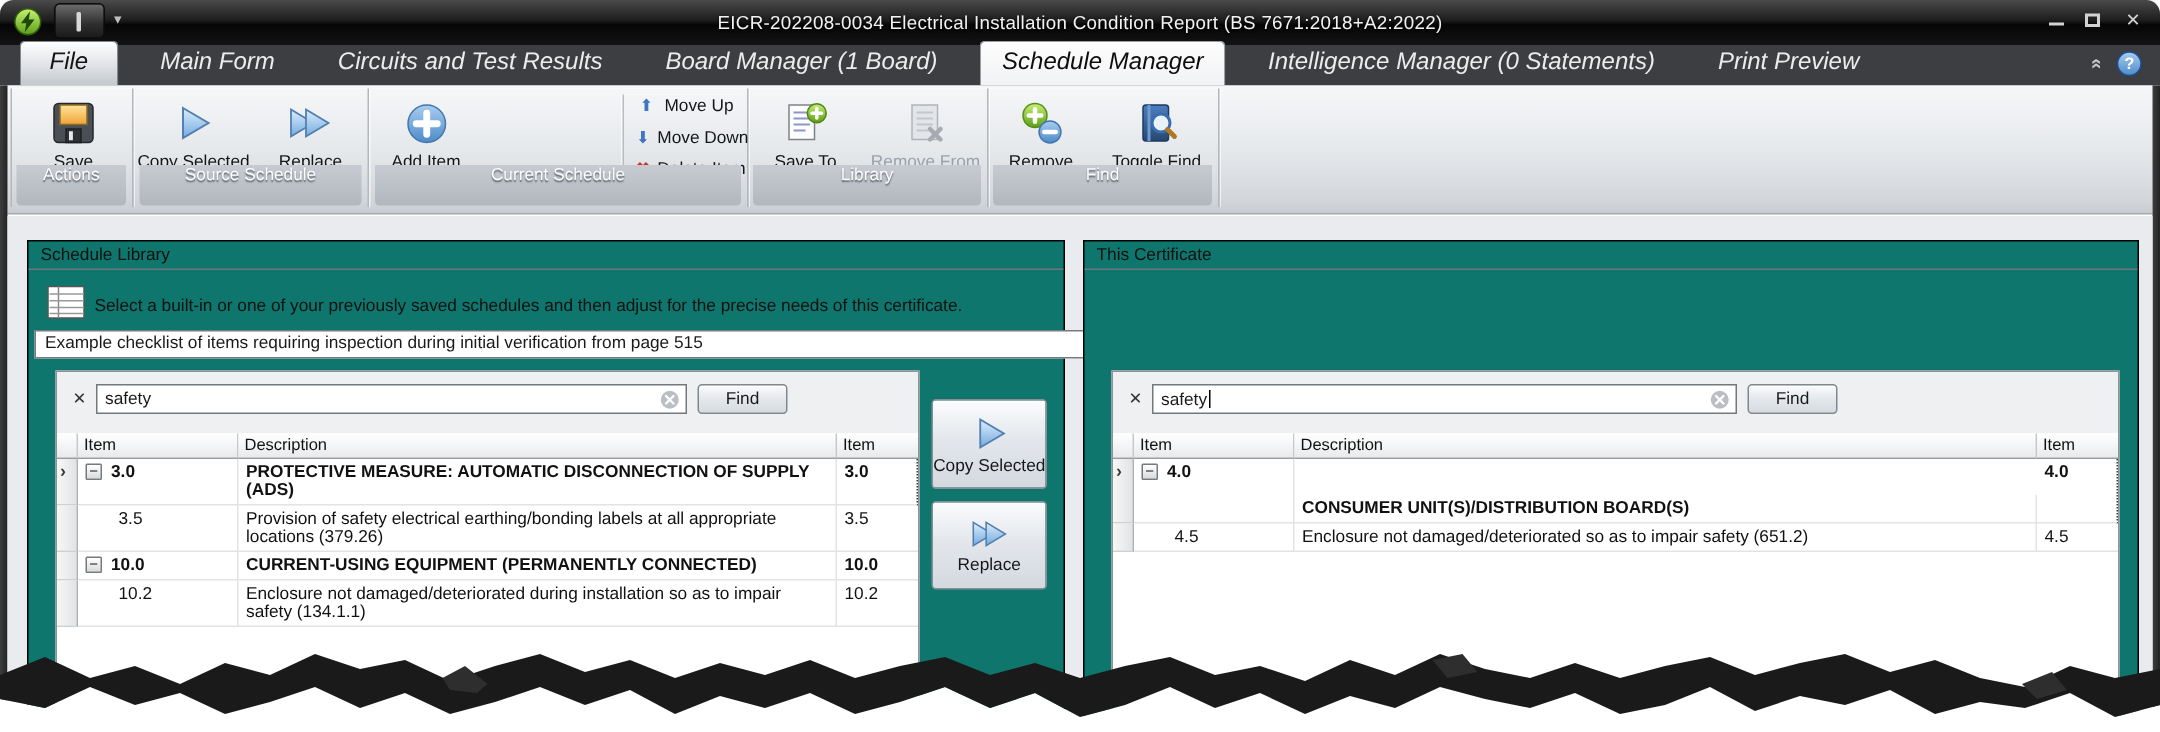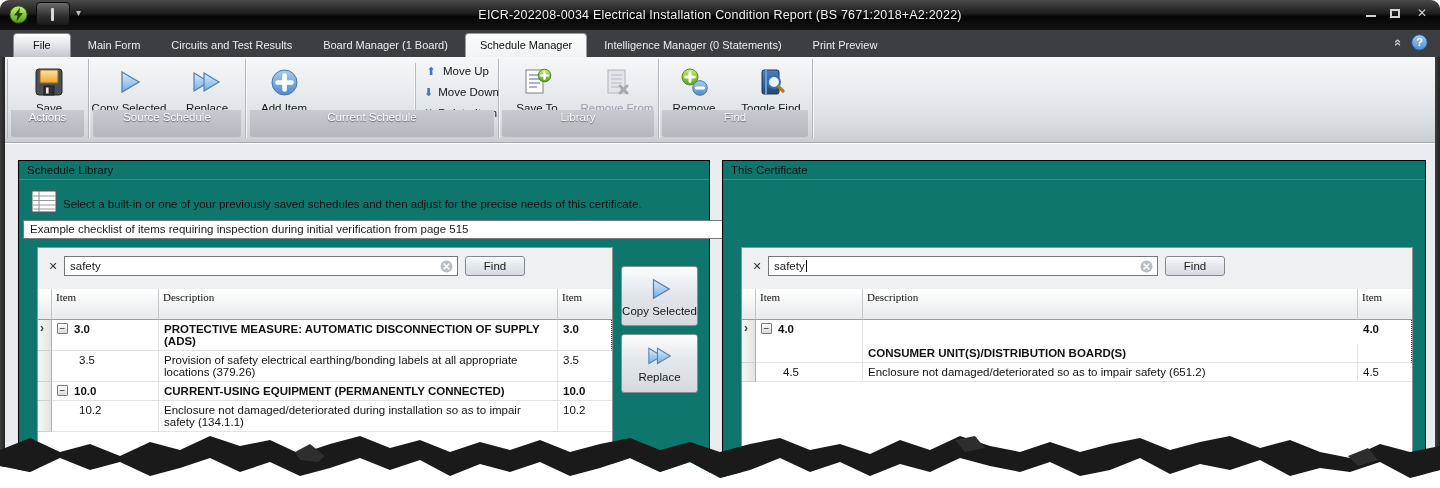--- a/index.html
+++ b/index.html
@@ -17,21 +17,21 @@
   .qat-drop{position:absolute;left:76px;top:7px;color:#bfbfbf;font-size:10px;}
   .ttl{width:100%;text-align:center;color:#f2f2f2;font-size:12.5px;letter-spacing:.2px;
        text-shadow:0 1px 2px #000;}
   .wbtns{position:absolute;right:10px;top:6px;display:flex;gap:14px;align-items:center;}
   .wb{color:#d2d2d2;font-size:12px;width:16px;text-align:center;line-height:14px;}
   .wb-min{border-bottom:2px solid #d2d2d2;width:10px;height:8px;}
   .wb-max{width:10px;height:9px;border:2px solid #d2d2d2;}
   
   .tabstrip{position:absolute;left:0;top:30px;width:1440px;height:27px;background:#3c3e41;
     display:flex;align-items:flex-end;padding-left:13px;}
-  .tab{color:#ececec;font-size:11px;padding:5px 14px 6px;border-radius:4px 4px 0 0;margin-right:3px;white-space:nowrap;}
+  .tab{color:#ececec;font-size:16px;padding:5px 14px 6px;border-radius:4px 4px 0 0;margin-right:14px;white-space:nowrap;font-style:italic;}
   .tab-file{background:linear-gradient(#fefefe,#dfe2e6 55%,#c3c8ce);color:#141414;
     border:1px solid #84878c;border-bottom:none;padding:5px 19px 6px;}
   .tab.active{background:linear-gradient(#fdfdfd,#f1f2f4);color:#0d0d0d;border:1px solid #9a9ea3;border-bottom:none;}
   .strip-right{position:absolute;right:12px;top:34px;display:flex;gap:9px;align-items:center;}
   .rib-collapse{color:#c9c9c9;font-size:13px;transform:rotate(90deg);font-weight:bold;}
   
   .ribbon{position:absolute;left:5px;top:57px;width:1430px;height:86px;
     background:linear-gradient(#f6f7f9,#e4e7ea 55%,#d2d6db 90%,#c9cdd2);
     border-bottom:1px solid #a3a8ad;}
   .rgroup{position:absolute;top:2px;bottom:4px;border-right:1px solid #b3b7bc;
@@ -67,21 +67,21 @@
   .sinput{position:absolute;top:8px;height:20px;background:#fff;border:1px solid #73787d;
     font-size:11.5px;padding:3px 18px 0 5px;}
   .caret{display:inline-block;width:1px;height:12px;background:#000;vertical-align:-2px;margin-left:1px;}
   .in-clear{position:absolute;top:3px;width:13px;height:13px;}
   .btn{position:absolute;top:8px;height:20px;background:linear-gradient(#fafbfc,#e4e8ec 50%,#d6dbe1);
     border:1px solid #80878e;border-radius:3px;font-size:11.5px;text-align:center;padding-top:3px;
     box-shadow:inset 0 1px 0 #fff;}
   
   .tbl{position:absolute;display:grid;grid-template-columns:14px 107px 1fr 54px;font-size:11.5px;background:#fff;}
   .th{background:linear-gradient(#ffffff,#e8eaec);border-bottom:1px solid #989da2;border-right:1px solid #c5c8cb;
-    padding:2px 4px 0;height:31px;font-size:11px;color:#111;font-family:Liberation Serif, serif;}
+    padding:2px 4px 0;height:17px;font-size:11px;color:#111;}
   .c{padding:3px 5px;border-bottom:1px solid #e2e3e4;border-right:1px solid #e2e3e4;color:#111;}
   .c-sel{background:linear-gradient(90deg,#f7f7f7,#e2e3e5);border-right:1px solid #aeb1b4;
     border-bottom:1px solid #cdd0d2;padding:1px 0 0 2px;font-size:12px;font-weight:bold;color:#3a3a3a;}
   .xbox{display:inline-block;width:11px;height:11px;border:1px solid #76797d;border-radius:1px;
     background:linear-gradient(#ffffff,#d9dadc);font-size:10px;line-height:9px;text-align:center;
     vertical-align:1px;margin-right:6px;color:#222;font-weight:normal;}
   .indent{padding-left:27px;font-weight:normal;}
   
   .tfr{position:absolute;left:602px;width:77px;background:linear-gradient(#fbfcfd,#e3e7ec 45%,#d4d9df);
     border:1px solid #878e95;border-radius:3px;box-shadow:inset 0 1px 0 #fff;

